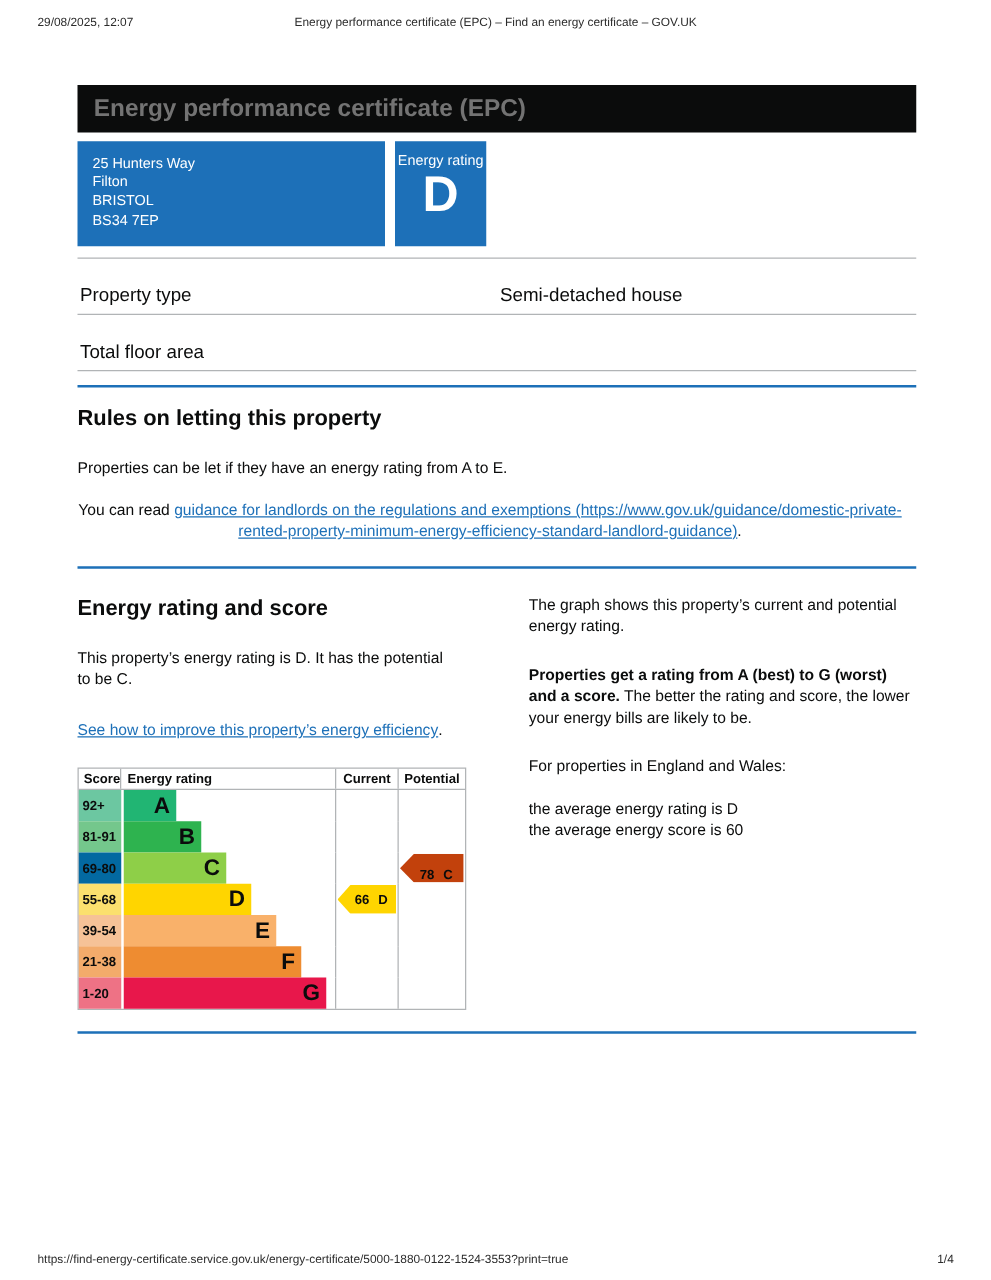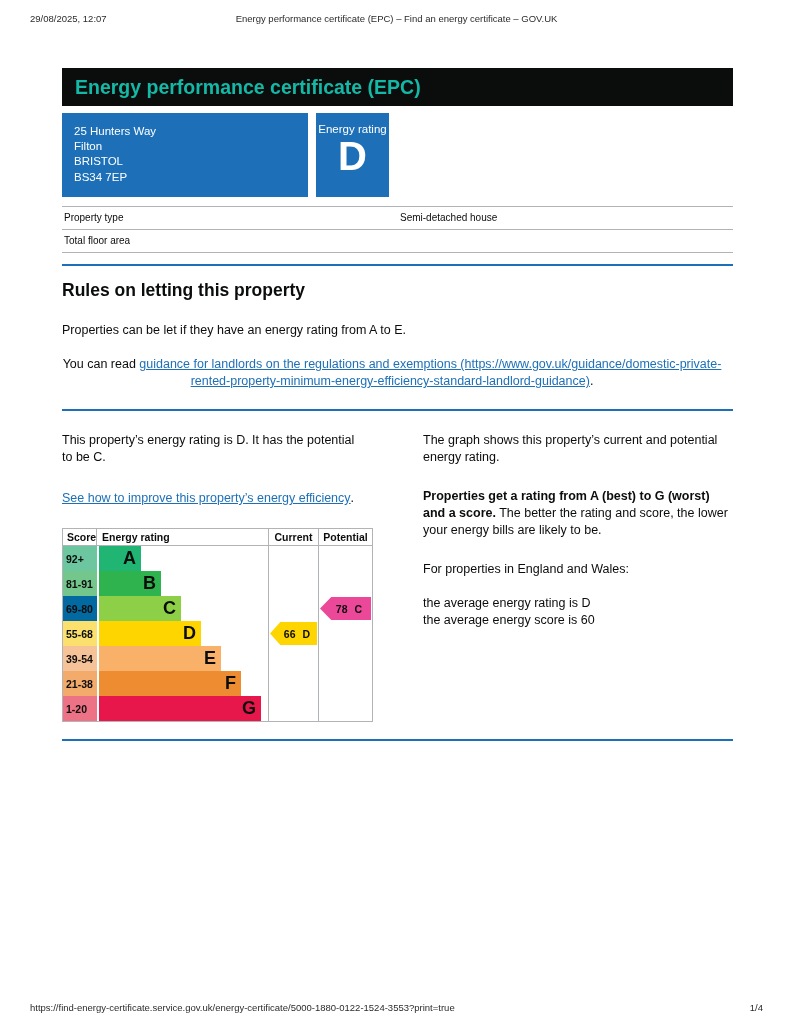--- a/index.html
+++ b/index.html
@@ -10,37 +10,37 @@
   
   .print-header { position: absolute; top: 13px; left: 0; width: 100%; font-size: 9.5px; color: #2b2b2b; }
   .print-header .dt { position: absolute; left: 30px; top: 0; }
   .print-header .ttl { width: 100%; text-align: center; }
   .print-footer { position: absolute; bottom: 22px; left: 0; width: 100%; font-size: 9.5px; color: #2b2b2b; }
   .print-footer .url { position: absolute; left: 30px; top: 0; }
   .print-footer .pg { position: absolute; right: 30px; top: 0; }
 
   .content { position: absolute; left: 62px; top: 68px; width: 671px; }
 
-  .banner { background: #0b0c0c; color: #14b8a6; height: 38px; line-height: 38px;
+  .banner { background: #0b0c0c; color: #737373; height: 38px; line-height: 38px;
             font-size: 19.5px; font-weight: bold; padding-left: 13px; }
 
   .summary-row { display: flex; gap: 8px; margin-top: 7px; height: 84px; }
   .addr-box { width: 246px; background: #1d70b8; color: #fff; font-size: 11.5px;
               line-height: 1.32; padding: 11px 12px; }
   .rating-box { width: 73px; background: #1d70b8; color: #fff; text-align: center; padding-top: 10px; }
   .rating-box .lbl { font-size: 11.5px; }
   .rating-box .big { font-size: 40px; font-weight: bold; line-height: 1.05; }
   .right-boxes { flex: 1; display: flex; flex-direction: column; gap: 5px; }
   .info-box { flex: 1; background: #1d70b8; color: #fff; display: flex; align-items: center;
               font-size: 11.5px; padding-left: 17px; }
   .info-box .lbl { width: 150px; }
   .info-box .val { font-weight: bold; }
 
   .prop-table { margin-top: 9px; border-bottom: 1px solid #b1b4b6; }
-  .prop-row { display: flex; border-top: 1px solid #b1b4b6; padding: 5px 0 6px 2px; font-size: 10px; }
+  .prop-row { display: flex; border-top: 1px solid #b1b4b6; padding: 21px 0 6px 2px; font-size: 15px; }
   .prop-label { width: 336px; }
   .prop-value { flex: 1; }
 
   .rule { border: none; border-top: 2px solid #1d70b8; }
   .rule-1 { margin-top: 11px; }
   .rule-2 { margin-top: 19px; }
   .rule-3 { margin-top: 17px; }
 
   h2 { font-size: 17.5px; font-weight: bold; color: #0b0c0c; }
   .rules-section h2 { margin-top: 14px; }
@@ -122,20 +122,21 @@
     <div class="rules-section">
       <h2>Rules on letting this property</h2>
       <p class="body-text rules-p1">Properties can be let if they have an energy rating from A to E.</p>
       <p class="body-text rules-p2"><span>You can read </span><a class="link">guidance for landlords on the regulations and exemptions (https://www.gov.uk/guidance/domestic-private-rented-property-minimum-energy-efficiency-standard-landlord-guidance)</a><span>.</span></p>
     </div>
 
     <hr class="rule rule-2">
 
     <div class="score-section">
       <div class="col-left">
+        <h2>Energy rating and score</h2>
         <p class="body-text txt left-p">This property’s energy rating is D. It has the potential to be C.</p>
         <p class="body-text txt"><a class="link left-link">See how to improve this property’s energy efficiency</a><span>.</span></p>
 
         <div class="epc-chart">
           <div class="epc-head">
             <div class="h-score">Score</div>
             <div class="h-rating">Energy rating</div>
             <div class="h-cur">Current</div>
             <div class="h-pot">Potential</div>
           </div>
@@ -156,21 +157,21 @@
                 <div class="epc-cur"></div>
                 <div class="epc-pot"></div>
               </div>
               <div class="epc-row">
                 <div class="epc-score" style="background: #0369a1;">69-80</div>
                 <div class="epc-rating-cell">
                   <div class="epc-bar" style="background: rgb(142, 207, 72); width: 82px;">C</div>
                 </div>
                 <div class="epc-cur"></div>
                 <div class="epc-pot">
-                  <div class="epc-arrow" style="background: #ec4899;">
+                  <div class="epc-arrow" style="background: #c2410c; align-items: flex-end;">
                     <span>78</span>
                     <span>C</span>
                   </div>
                 </div>
               </div>
               <div class="epc-row">
                 <div class="epc-score" style="background: rgb(251, 224, 110);">55-68</div>
                 <div class="epc-rating-cell">
                   <div class="epc-bar" style="background: rgb(255, 213, 0); width: 102px;">D</div>
                 </div>

